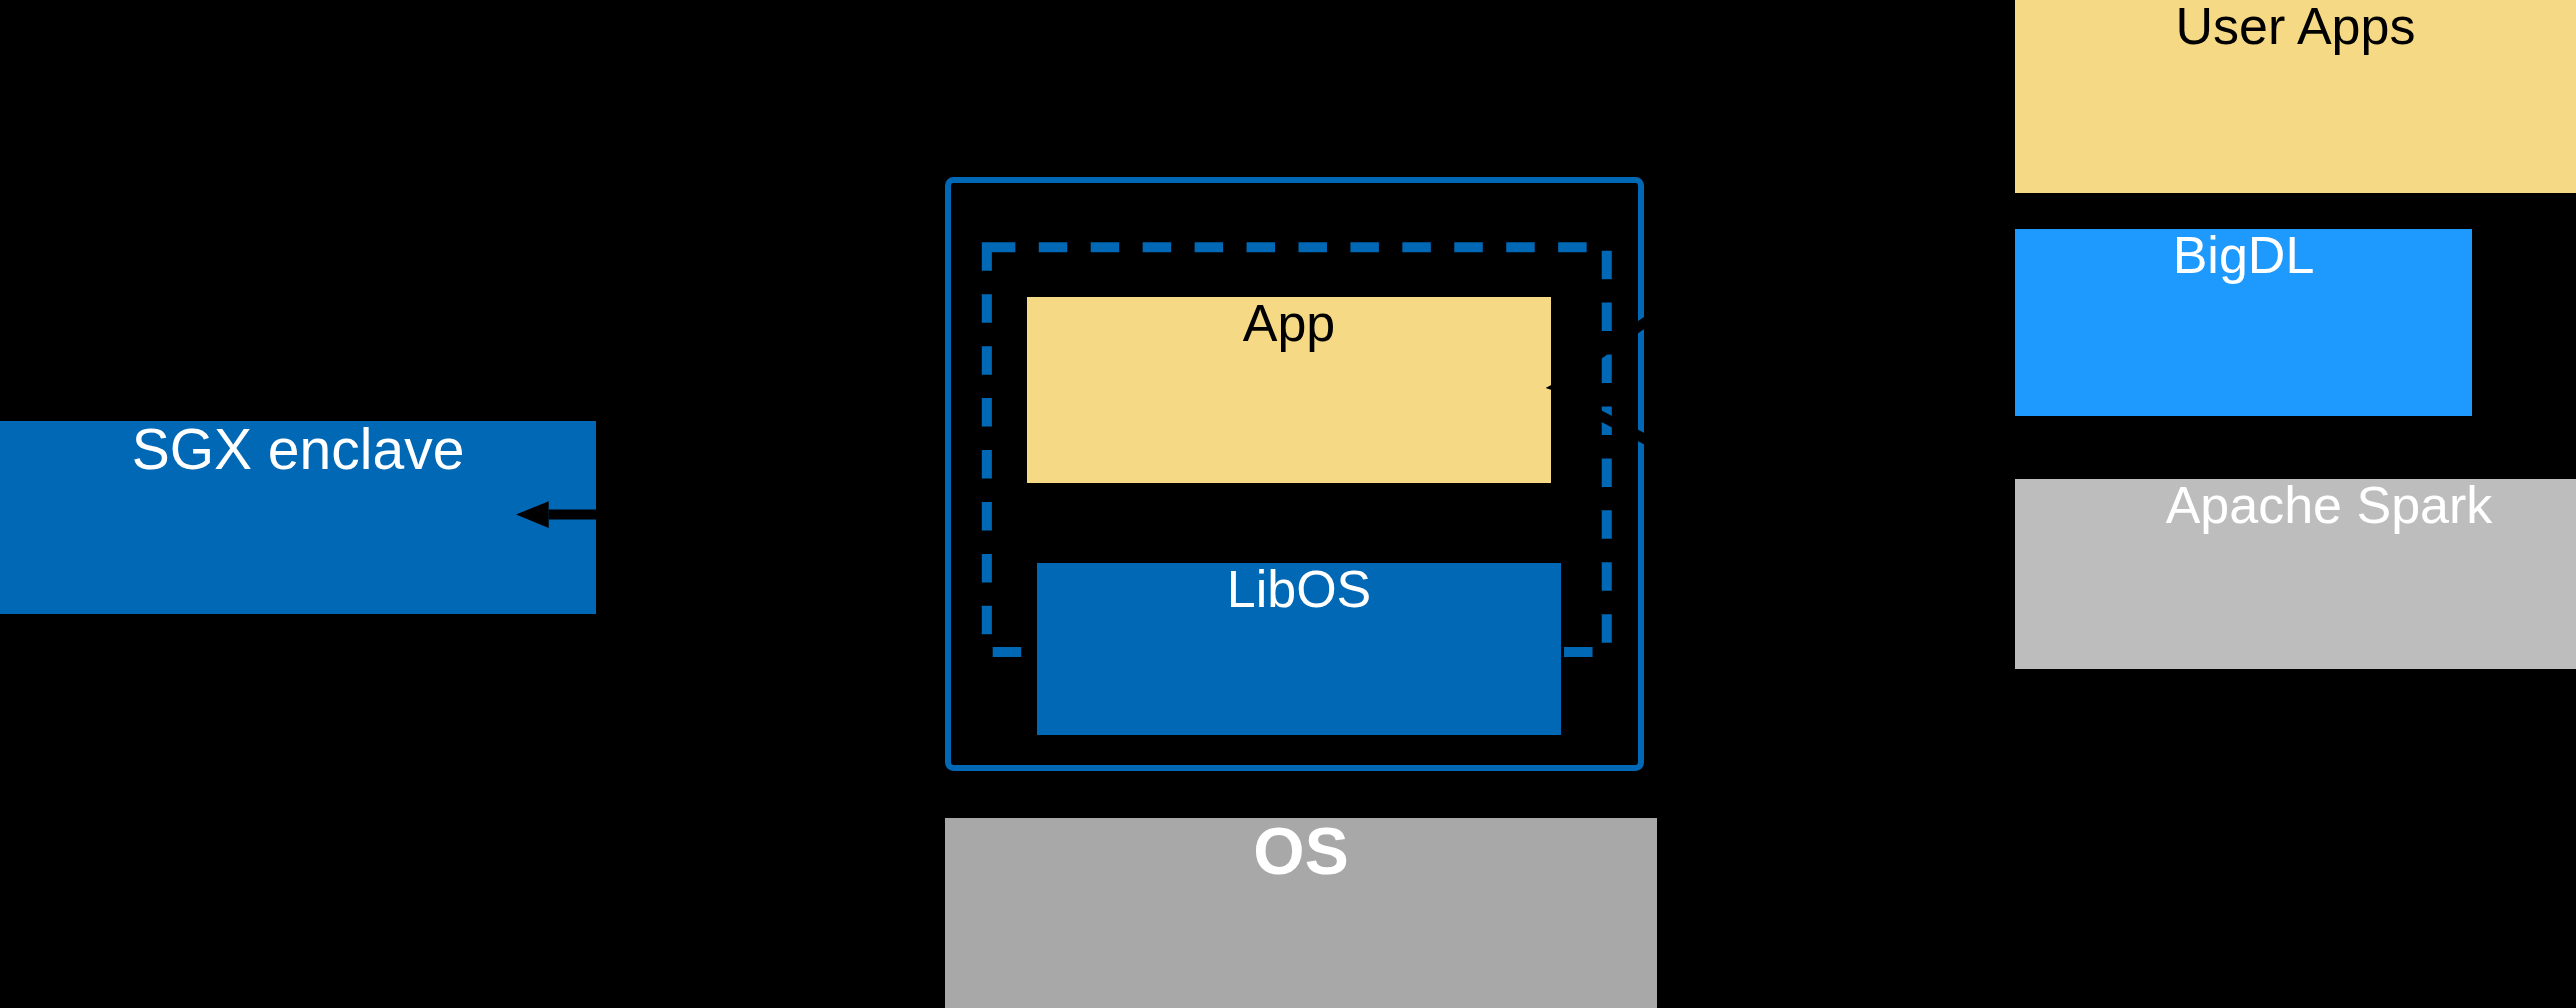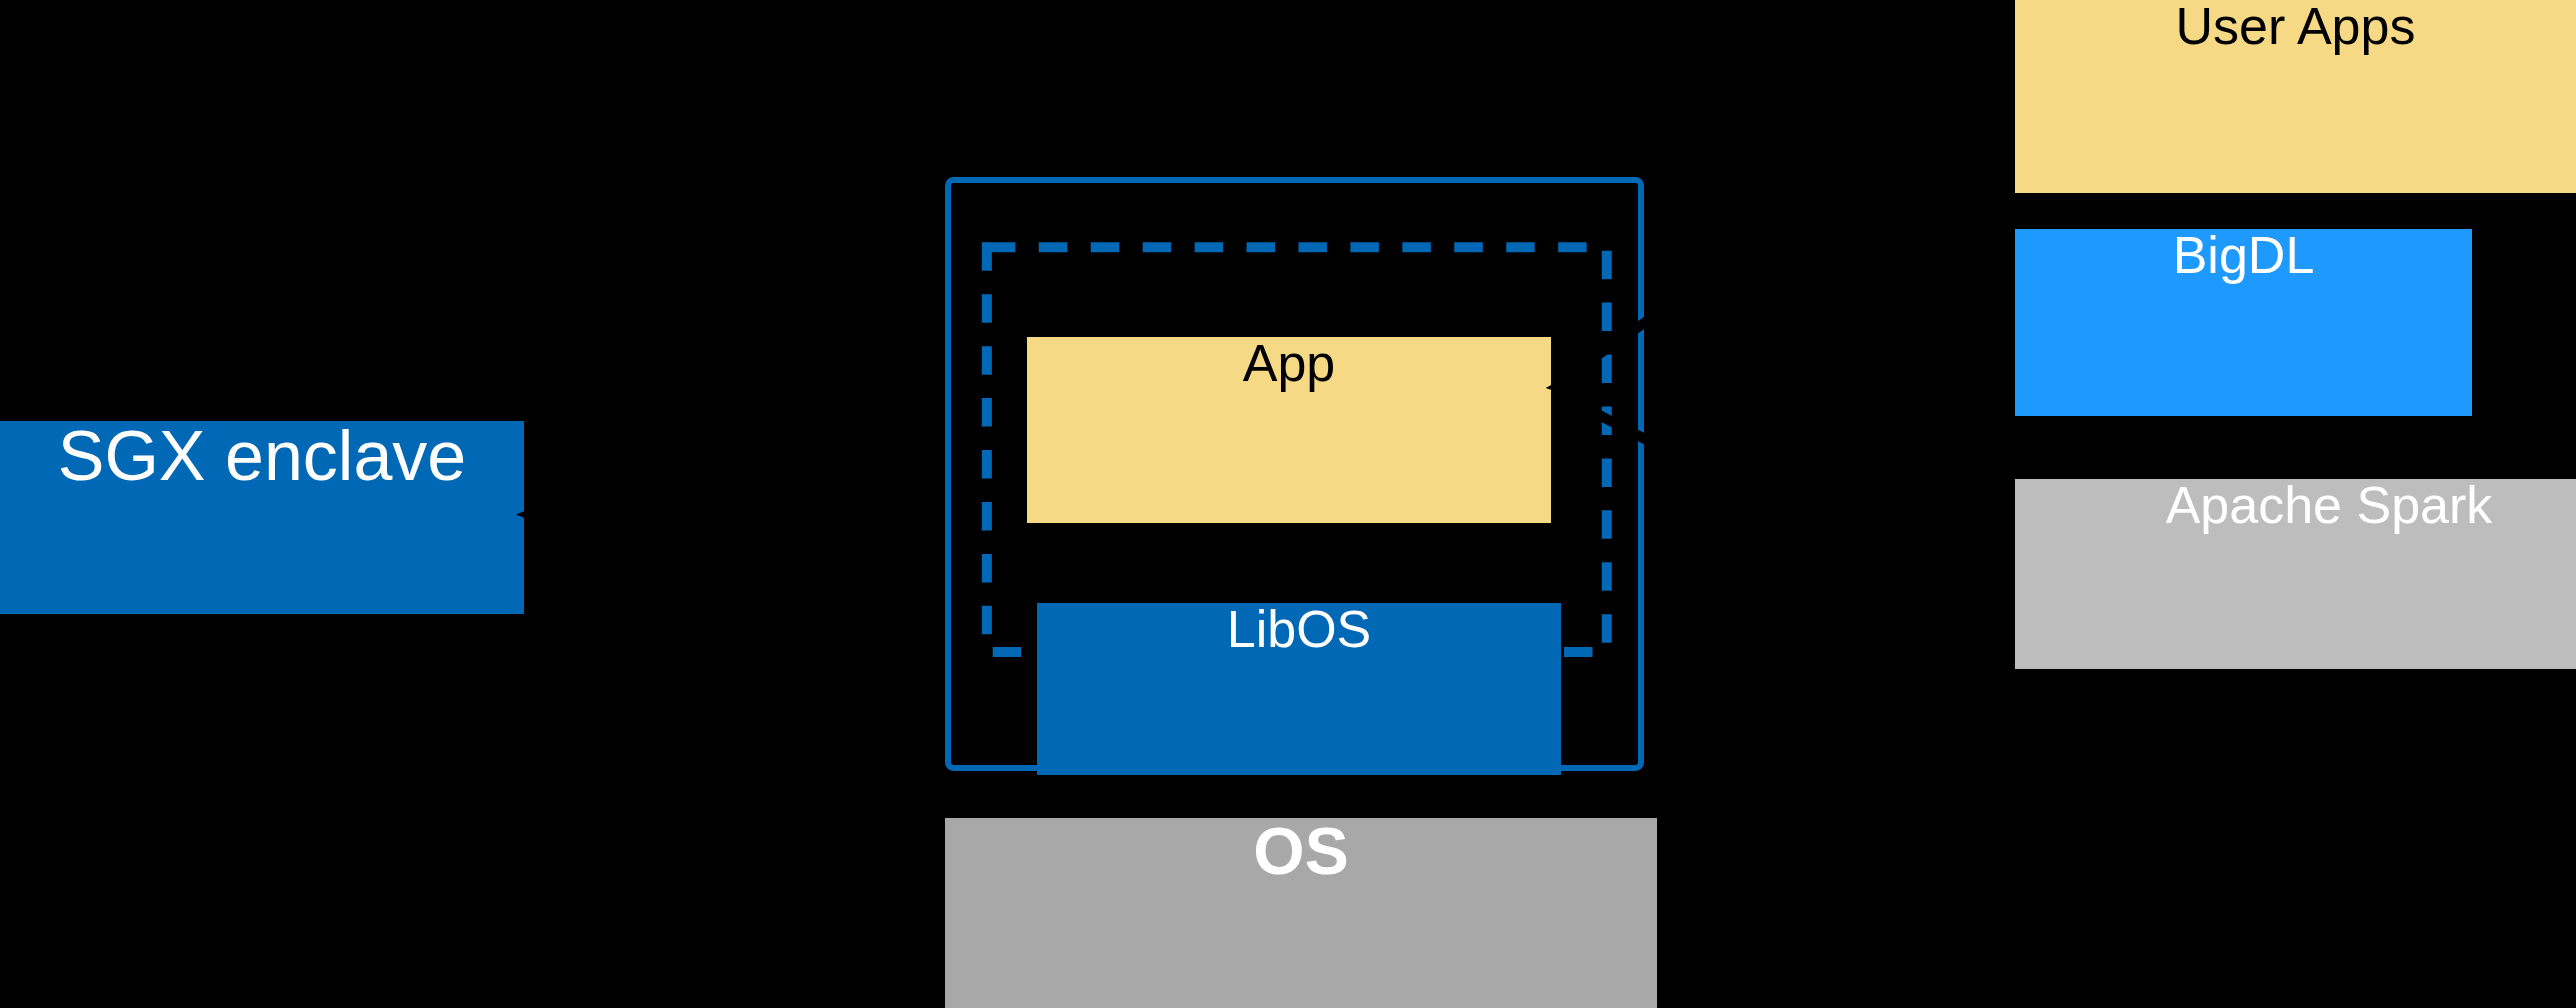--- a/index.html
+++ b/index.html
@@ -23,23 +23,23 @@
   .box{
     position:absolute;
     display:flex;align-items:flex-start;justify-content:center;
     box-sizing:border-box;
     font-size:52px;
     line-height:1;
     white-space:nowrap;
   }
   
   .sgx-box{
-    left:0;top:421px;width:524px;height:193px;
+    left:0;top:421px;width:596px;height:193px;
     background:var(--intel_blue);color:var(--white);
-    font-size:70px;
+    font-size:57px;
   }
   
   .enclave-container{
     left:945px;top:177px;width:699px;height:594px;
     border:6.7px solid var(--intel_blue);
     border-radius:8.4px;
     background:transparent;
   }
   .app-box{
     left:1027px;top:297px;width:524px;height:186px;
@@ -66,21 +66,21 @@
   .spark-box{
     left:2015px;top:479px;width:628px;height:190px;
     background:var(--gray_spark);color:var(--white);
   }
   .overlay{
     position:absolute;left:0;top:0;width:2576px;height:1009px;
     pointer-events:none;
   }
   .dashed-layer{z-index:1;}
   .enclave-container{z-index:2;}
-  .app-box,.libos-box{z-index:3;margin-top:40px;}
+  .app-box,.libos-box{z-index:3;}
   .connector-layer{z-index:10;}
 </style>
 </head>
 <body>
 
 <div id="canvas">
 
   <svg class="overlay dashed-layer" viewBox="0 0 3075 1204" width="2576" height="1009">
     <rect x="1178" y="295" width="740" height="483" fill="none" stroke="#0068B5" stroke-width="12" stroke-dasharray="34 28"></rect>
   </svg>

